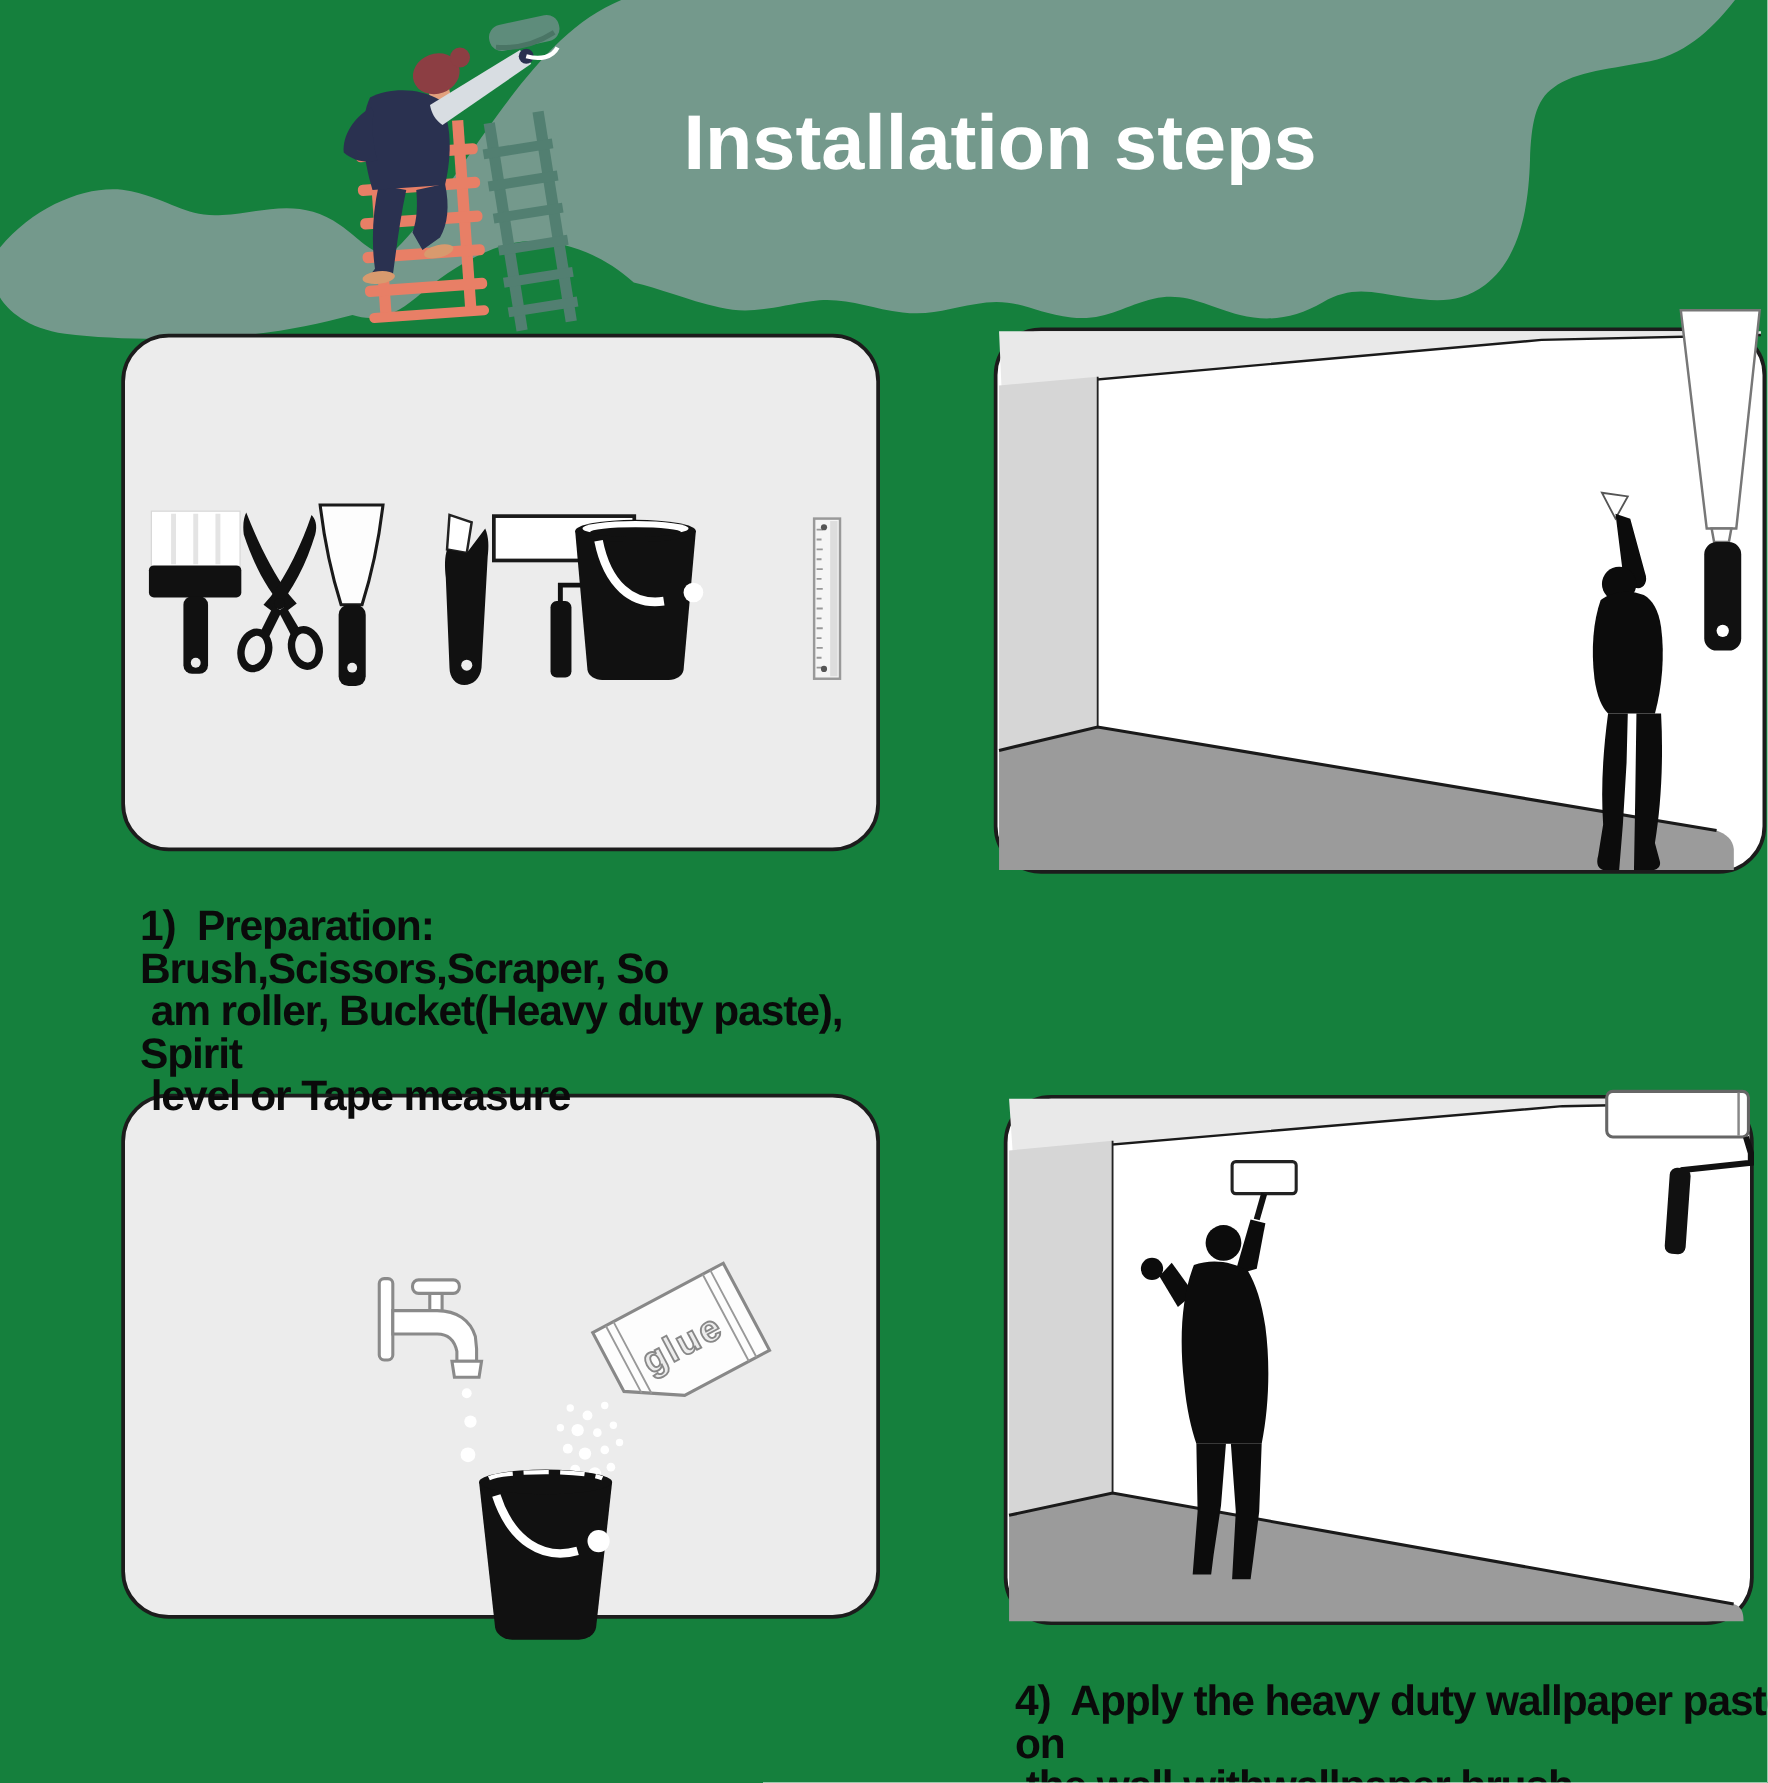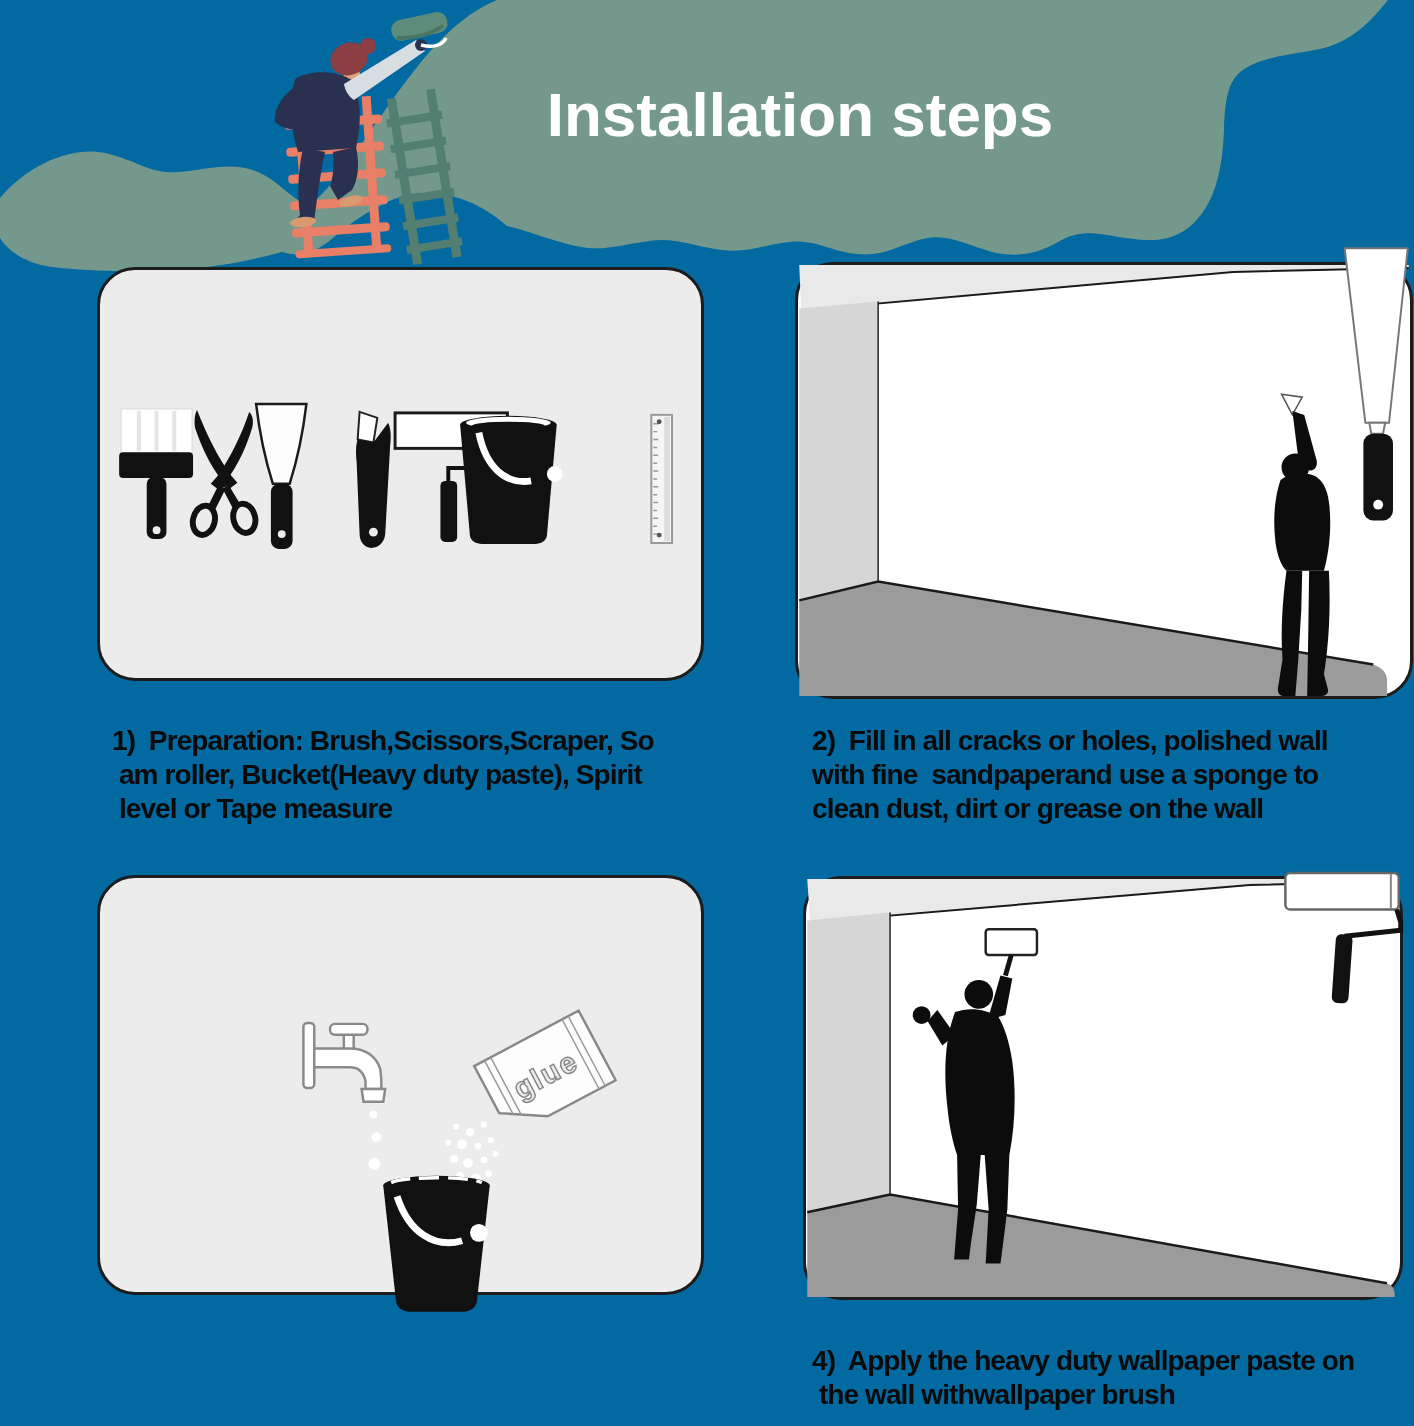--- a/index.html
+++ b/index.html
@@ -1,25 +1,25 @@
 <!DOCTYPE html>
 <html><head>
 <meta charset="utf-8">
 <style>
   html,body{margin:0;padding:0;background:#fff;}
-  #stage{position:relative;width:1414px;height:1426px;overflow:hidden;background:#0369a1;
+  #stage{position:relative;width:1414px;height:1426px;overflow:hidden;background:#15803d;
          font-family:"Liberation Sans",sans-serif;}
   #banner-svg{position:absolute;left:0;top:0;z-index:1;}
   .page-title{position:absolute;left:500px;top:84px;width:600px;z-index:2;text-align:center;
               color:#fff;font-weight:bold;font-size:62px;letter-spacing:0;line-height:1.0;}
   .panel{position:absolute;box-sizing:border-box;border:3px solid #1c1c1c;border-radius:38px;
          background:#ececec;z-index:2;}
   .panel.white{background:#ffffff;}
   .panel svg{position:absolute;left:0;top:0;width:100%;height:100%;overflow:visible;}
-  .caption{position:absolute;z-index:2;color:#0a0a0a;font-weight:bold;font-size:28px;
+  .caption{position:absolute;z-index:2;color:#0a0a0a;font-weight:bold;font-size:34px;
            letter-spacing:-0.9px;line-height:34px;white-space:pre-line;}
   #panel-tools{left:97px;top:267px;width:607px;height:414px;}
   #panel-scrape{left:795px;top:262px;width:618px;height:437px;}
   #panel-mix{left:97px;top:875px;width:607px;height:420px;}
   #panel-roll{left:803px;top:876px;width:600px;height:424px;}
   #caption-1{left:112px;top:724px;width:600px;}
   #caption-2{left:812px;top:724px;width:600px;}
   #caption-3{left:112px;top:1344px;width:640px;}
   #caption-4{left:812px;top:1344px;width:620px;}
 </style>
@@ -255,19 +255,16 @@
         <g transform="rotate(4 542 92)">
           <rect x="534" y="56" width="17" height="70" rx="6" fill="#111111"></rect>
         </g>
       </g>
     </svg>
   </div>
 
   <div class="caption" id="caption-1">1)&nbsp; Preparation: Brush,Scissors,Scraper, So
 &nbsp;am roller, Bucket(Heavy duty paste), Spirit
 &nbsp;level or Tape measure</div>
-  <div class="caption" id="caption-2">2)&nbsp; Fill in all cracks or holes, polished wall
-with fine &nbsp;sandpaperand use a sponge to
-clean dust, dirt or grease on the wall</div>
   <div class="caption" id="caption-4">4)&nbsp; Apply the heavy duty wallpaper paste on
 &nbsp;the wall withwallpaper brush</div>
 
 </div>
 
 </body></html>

